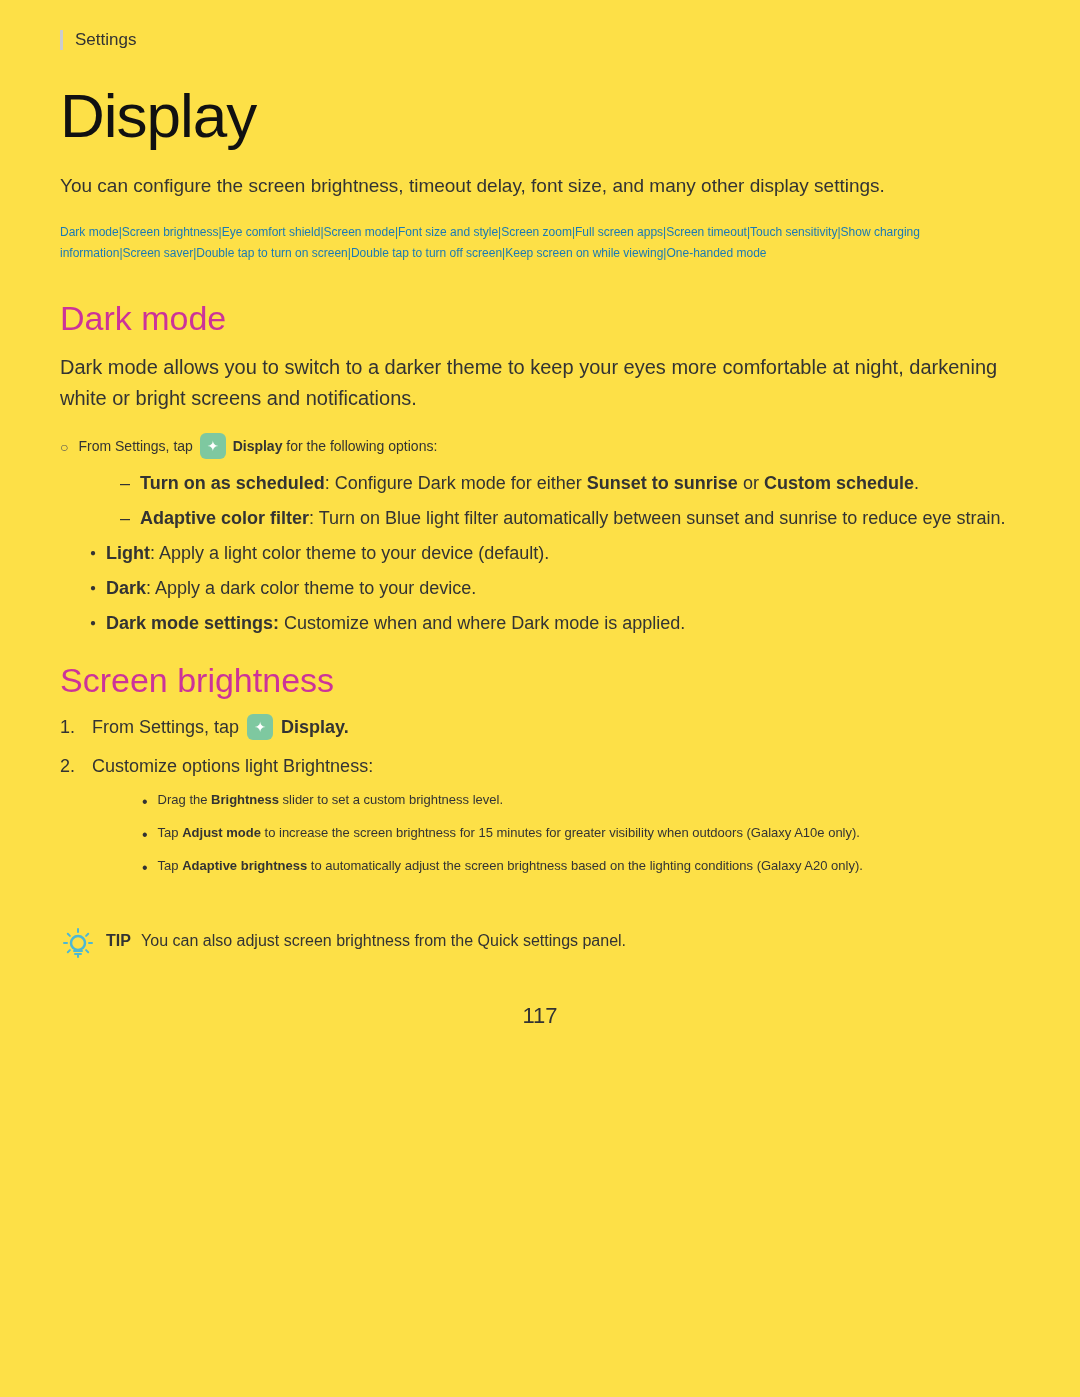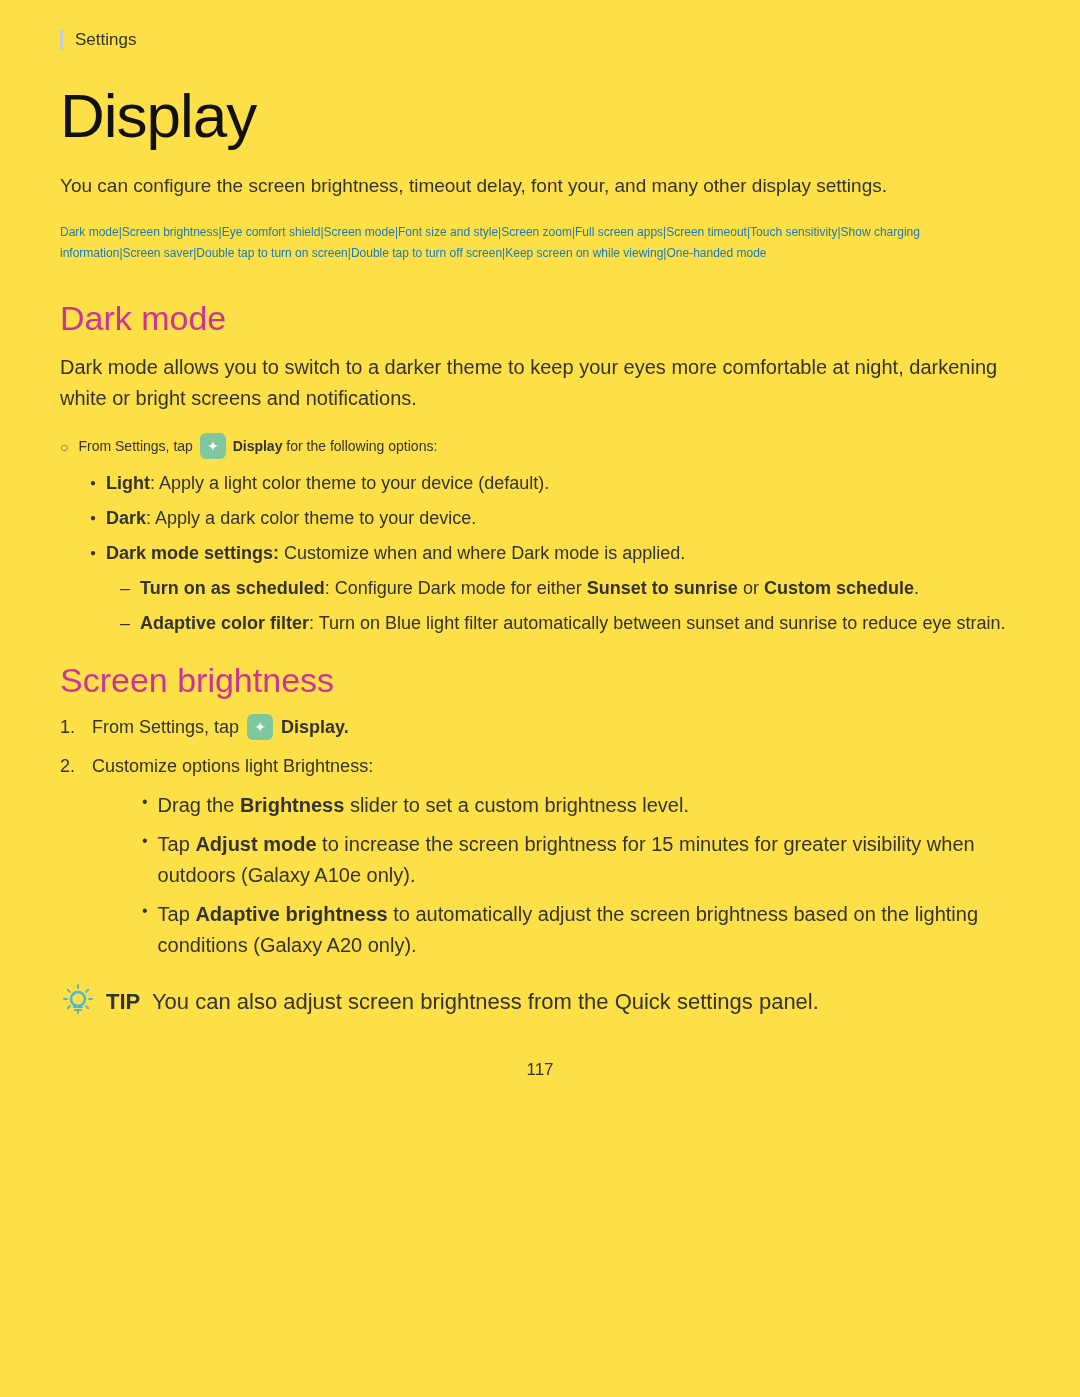--- a/index.html
+++ b/index.html
@@ -200,40 +200,40 @@
     .numbered-item .num {
       min-width: 32px;
       font-weight: normal;
     }
 
     .sub-dot-bullet {
       display: flex;
       align-items: flex-start;
       margin-bottom: 8px;
       font-family: Arial, sans-serif;
-      font-size: 20px;
+      font-size: 13px;
       color: #333333;
       line-height: 1.55;
       padding-left: 50px;
     }
 
     .sub-dot-bullet::before {
       content: '•';
       font-size: 16px;
       margin-right: 10px;
       flex-shrink: 0;
       color: #333;
     }
 
     .tip-box {
       display: flex;
       align-items: flex-start;
-      margin-top: 16px;
-      font-family: Arial, sans-serif;
-      font-size: 22px;
+      margin-top: 40px;
+      font-family: Arial, sans-serif;
+      font-size: 16px;
       color: #333333;
       line-height: 1.55;
     }
 
     .tip-icon {
       width: 36px;
       height: 36px;
       flex-shrink: 0;
       margin-right: 10px;
       margin-top: -2px;
@@ -245,21 +245,21 @@
     }
 
     .tip-label {
       font-weight: bold;
       margin-right: 6px;
     }
 
     .page-number {
       text-align: center;
       font-family: Arial, sans-serif;
-      font-size: 17px;
+      font-size: 22px;
       color: #333333;
       margin-top: 40px;
     }
 
     .section-divider {
       margin: 10px 0 24px 0;
     }
   </style>
 </head>
 <body>
@@ -268,21 +268,21 @@
 
   <div class="settings-label">
     <span>Settings</span>
   </div>
 
   <h1 class="page-title">
     <span>Display</span>
   </h1>
 
   <p class="intro-text">
-    <span>You can configure the screen brightness, timeout delay, font your, and many other display settings.</span>
+    <span>You can configure the screen brightness, timeout delay, font size, and many other display settings.</span>
   </p>
 
   <div class="toc-links">
     <a href="#">Dark mode</a><span class="separator">|</span><a href="#">Screen brightness</a><span class="separator">|</span><a href="#">Eye comfort shield</a><span class="separator">|</span><a href="#">Screen mode</a><span class="separator">|</span><a href="#">Font size and style</a><span class="separator">|</span><a href="#">Screen zoom</a><span class="separator">|</span><a href="#">Full screen apps</a><span class="separator">|</span><a href="#">Screen timeout</a><span class="separator">|</span><a href="#">Touch sensitivity</a><span class="separator">|</span><a href="#">Show charging information</a><span class="separator">|</span><a href="#">Screen saver</a><span class="separator">|</span><a href="#">Double tap to turn on screen</a><span class="separator">|</span><a href="#">Double tap to turn off screen</a><span class="separator">|</span><a href="#">Keep screen on while viewing</a><span class="separator">|</span><a href="#">One-handed mode</a>
   </div>
 
   <h2 class="section-title">
     <span>Dark mode</span>
   </h2>
 
@@ -295,37 +295,37 @@
       <span>
         <span>From Settings, tap</span>
         <span class="icon-display"></span>
         <span class="bold">Display</span>
         <span> </span><span>for the following options:</span>
       </span>
     </li>
   </ul>
 
   <ul class="sub-bullet-list">
+    <li class="dash-bullet">
+      <span><span class="bold">Turn on as scheduled</span>: Configure Dark mode for either <span class="bold">Sunset to sunrise</span> or <span class="bold">Custom schedule</span>.</span>
+    </li>
+    <li class="dash-bullet">
+      <span><span class="bold">Adaptive color filter</span>: Turn on Blue light filter automatically between sunset and sunrise to reduce eye strain.</span>
+    </li>
+  </ul>
+
+  <ul class="sub-bullet-list">
     <li class="dot-bullet">
       <span><span class="bold">Light</span>: Apply a light color theme to your device (default).</span>
     </li>
     <li class="dot-bullet">
       <span><span class="bold">Dark</span>: Apply a dark color theme to your device.</span>
     </li>
     <li class="dot-bullet">
       <span><span class="bold">Dark mode settings:</span> Customize when and where Dark mode is applied.</span>
-    </li>
-  </ul>
-
-  <ul class="sub-bullet-list">
-    <li class="dash-bullet">
-      <span><span class="bold">Turn on as scheduled</span>: Configure Dark mode for either <span class="bold">Sunset to sunrise</span> or <span class="bold">Custom schedule</span>.</span>
-    </li>
-    <li class="dash-bullet">
-      <span><span class="bold">Adaptive color filter</span>: Turn on Blue light filter automatically between sunset and sunrise to reduce eye strain.</span>
     </li>
   </ul>
 
   <div class="section-divider"></div>
 
   <h2 class="section-title">
     <span>Screen brightness</span>
   </h2>
 
 

